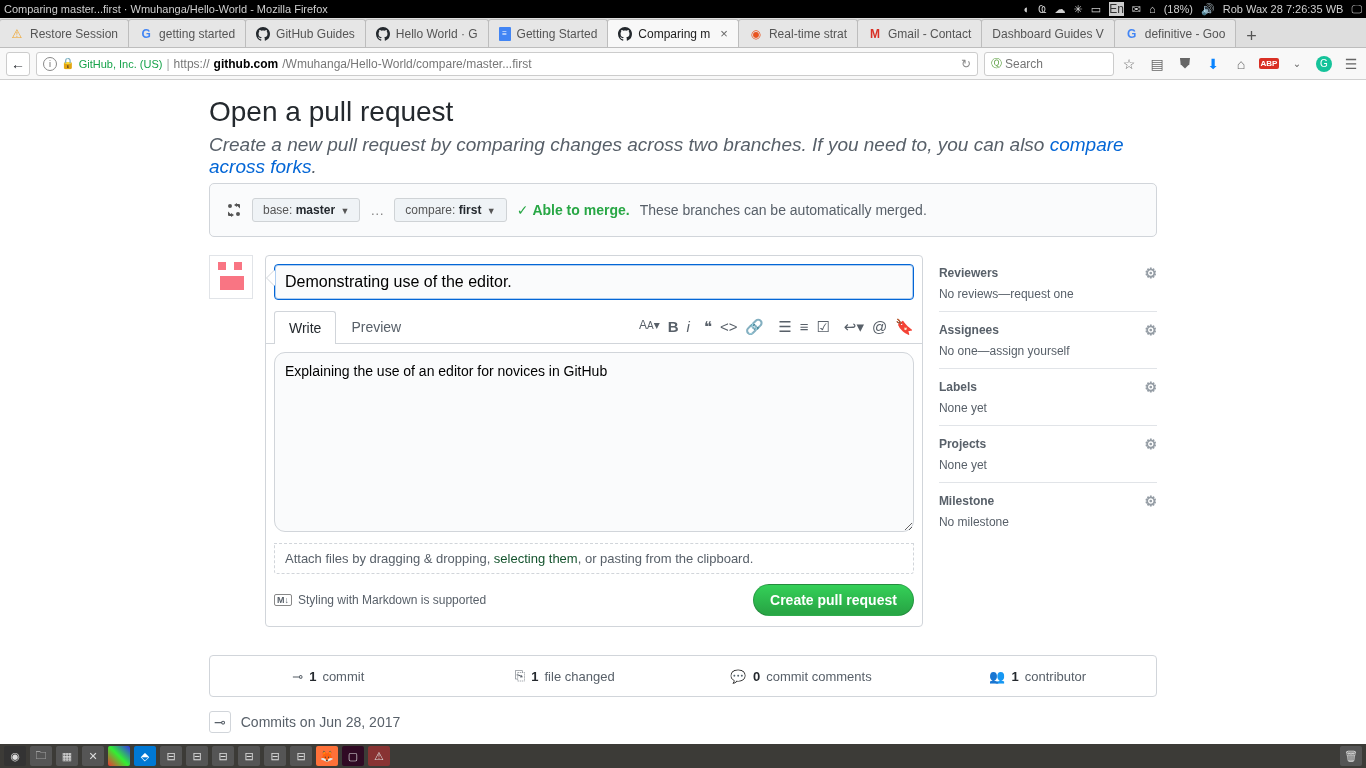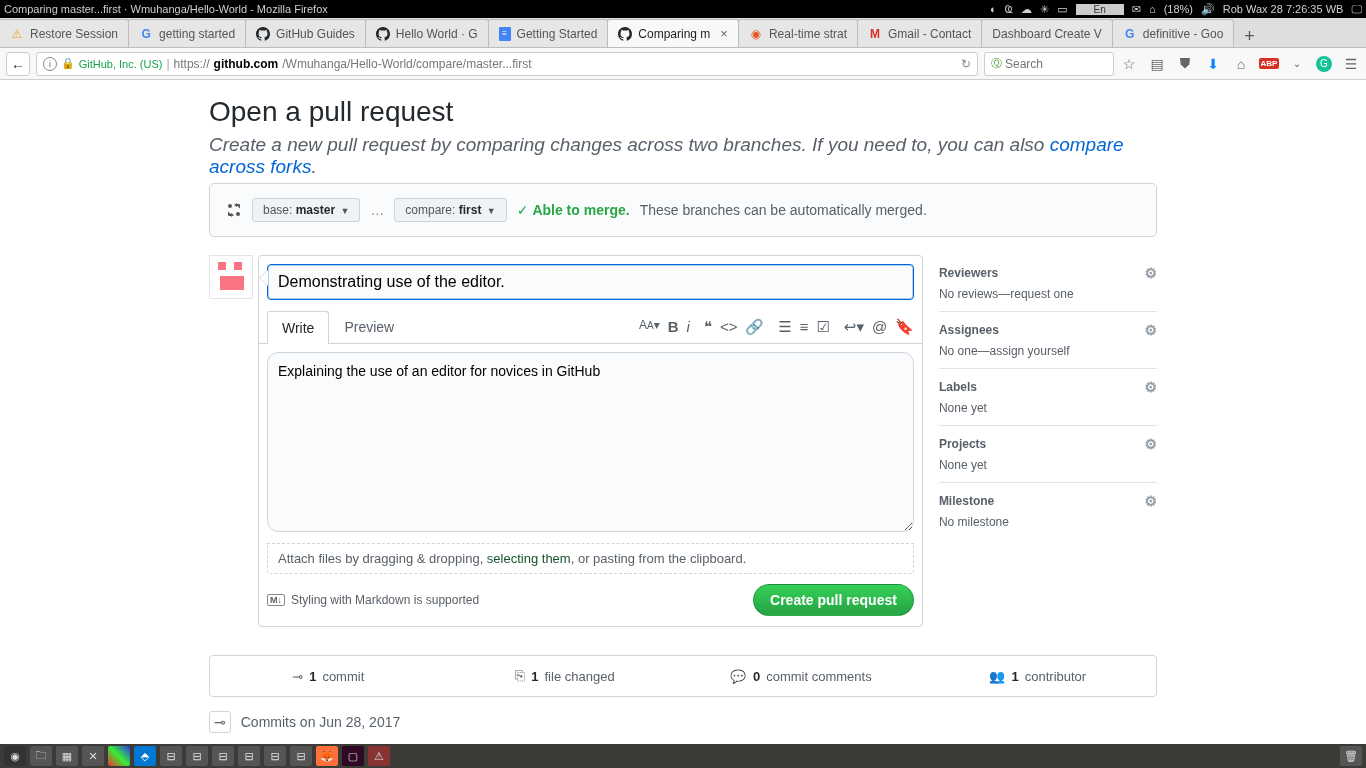--- a/index.html
+++ b/index.html
@@ -44,21 +44,21 @@
 .compare-box .git-compare { color: #555; }
 .branch-btn { background: #eff3f6; border: 1px solid #cfd3d6; border-radius: 3px; padding: 4px 10px; font-size: 12px; color: #555; cursor: pointer; }
 .branch-btn strong { color: #24292e; }
 .caret { font-size: 9px; margin-left: 2px; }
 .dots { color: #888; }
 .merge-ok { color: #28a745; font-size: 14px; display: flex; align-items: center; gap: 4px; }
 .merge-msg { color: #586069; font-size: 14px; }
 
 
 .form-area { display: flex; gap: 16px; }
-.left-col { width: 720px; display: flex; gap: 5px; }
+.left-col { width: 720px; display: flex; gap: 12px; }
 .avatar { width: 44px; height: 44px; background: #fff; position: relative; flex-shrink: 0; border: 1px solid #e1e4e8; }
 .avatar::before, .avatar::after { content: ""; position: absolute; background: #f97583; }
 .avatar::before { width: 8px; height: 8px; top: 6px; left: 8px; box-shadow: 16px 0 #f97583; }
 .avatar::after { width: 24px; height: 14px; top: 20px; left: 10px; }
 
 .comment-box { flex: 1; border: 1px solid #d1d5da; border-radius: 4px; position: relative; background: #fff; }
 .comment-box::before { content: ""; position: absolute; left: -8px; top: 14px; border: 8px solid transparent; border-right-color: #d1d5da; }
 .comment-box::after { content: ""; position: absolute; left: -7px; top: 14px; border: 8px solid transparent; border-right-color: #fff; }
 
 .title-input { margin: 8px 8px 0; padding: 8px 10px; border: 1px solid #0366d6; border-radius: 4px; font-size: 16px; width: calc(100% - 16px); background: #fafbfc; outline: none; box-shadow: inset 0 0 0 1px rgba(3,102,214,0.3); }
@@ -104,21 +104,21 @@
 <body>
 
 <div class="os-bar">
   <span>Comparing master...first · Wmuhanga/Hello-World - Mozilla Firefox</span>
   <div class="right">
     <span>◐</span>
     <span>Ҩ</span>
     <span>☁</span>
     <span>✳</span>
     <span>▭</span>
-    <span style="background:#ccc;color:#333;padding:0 18px;font-size:10px;">En</span>
+    <span style="background:#ccc;color:#333;padding:0 0;font-size:12px;">En</span>
     <span>✉</span>
     <span>⌂</span>
     <span>(18%)</span>
     <span>🔊</span>
     <span>Rob Wax 28  7:26:35 WB</span>
     <span>🖵</span>
   </div>
 </div>
 
 <div class="tab-strip">
@@ -161,21 +161,21 @@
     </div>
   <div class="tab">
       <span class="favicon" style="color:#e95420">◉</span>
       <span>Real-time strat</span>
     </div>
   <div class="tab">
       <span class="favicon" style="color:#d93025;font-weight:bold">M</span>
       <span>Gmail - Contact</span>
     </div>
   <div class="tab">
-      <span>Dashboard Create V</span>
+      <span>Dashboard Guides V</span>
     </div>
   <div class="tab">
       <span class="favicon" style="color:#4285f4;font-weight:bold">G</span>
       <span>definitive - Goo</span>
     </div>
   <div class="new-tab">+</div>
 </div>
 
 <div class="nav-bar">
   <div class="back">←</div>

